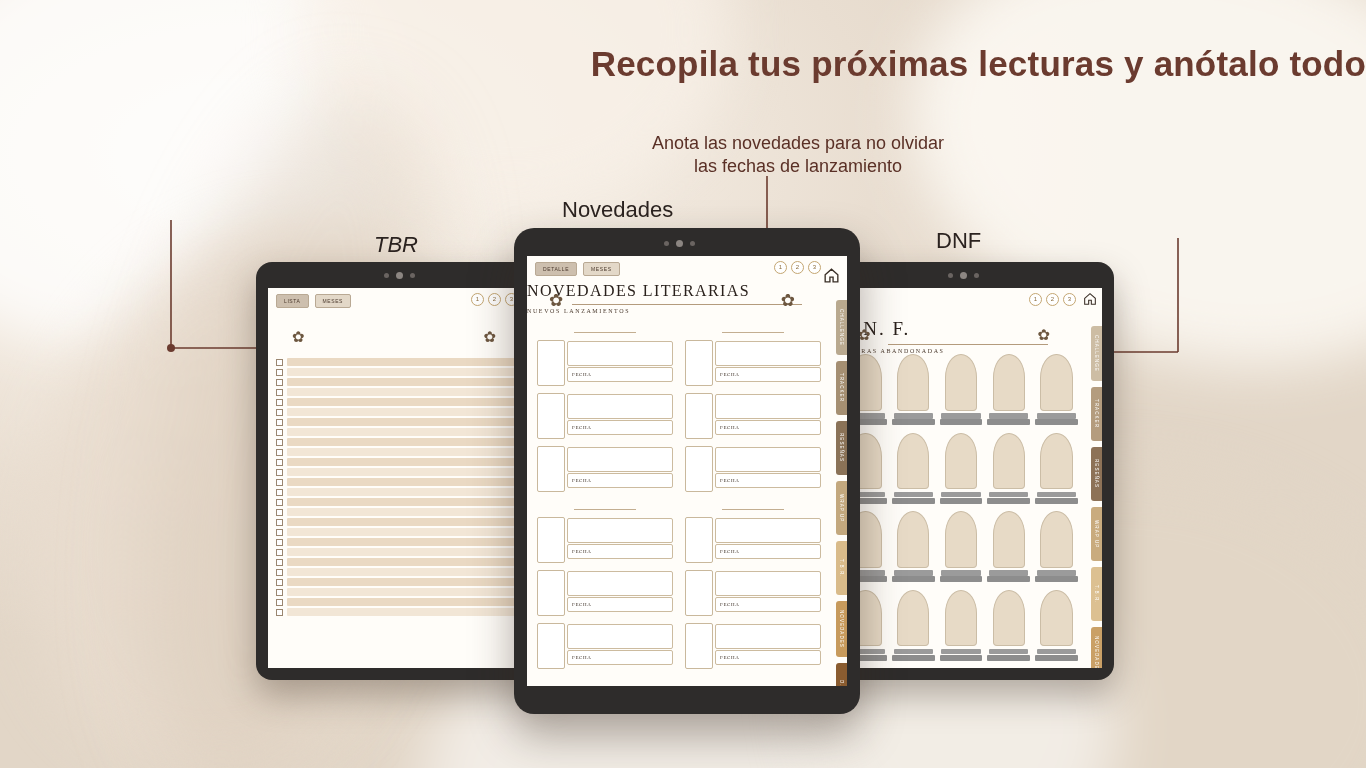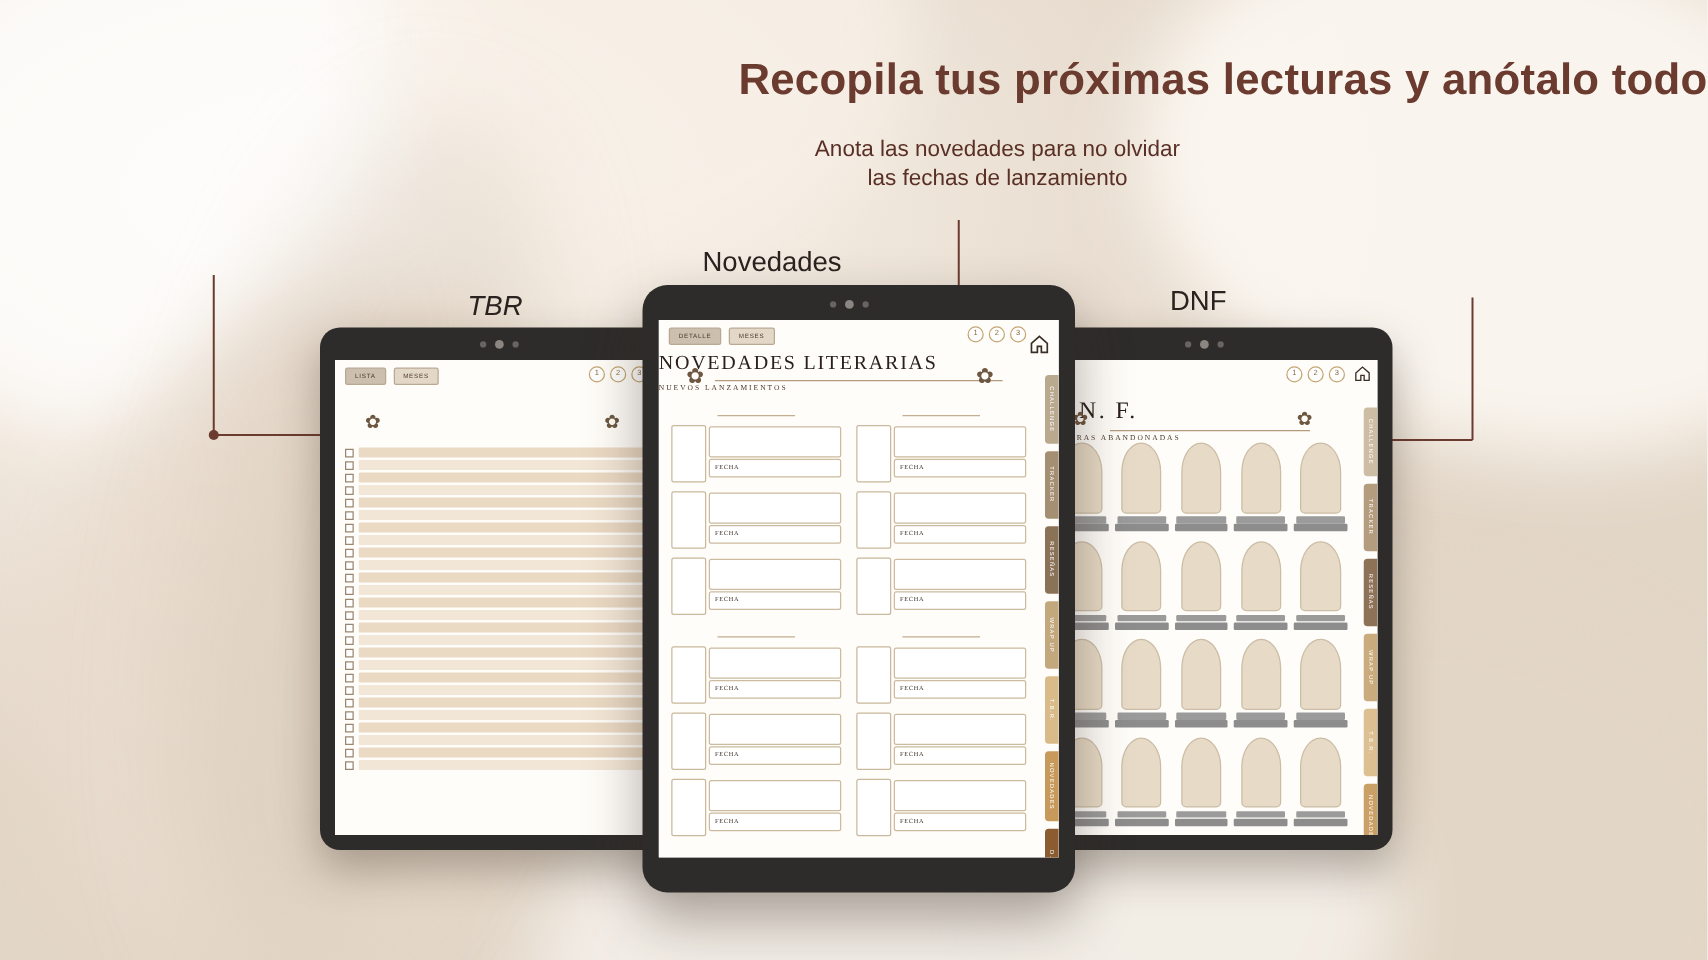--- a/index.html
+++ b/index.html
@@ -48,20 +48,21 @@
     color: #6b3b2f;
     letter-spacing: .2px;
   }
 
   
   .callout {
     position: absolute;
     color: #5a3026;
     font-size: 19px;
     line-height: 1.3;
+    margin-top: 24px;
   }
   .callout-left  { left: 80px;  top: 152px; width: 290px; text-align: center; }
   .callout-top   { left: 648px; top: 108px; width: 300px; text-align: center; font-size: 18px; }
   .callout-right { left: 1000px;top: 170px; width: 330px; text-align: center; }
   .callout em { font-style: italic; }
 
   
   svg.connectors { position: absolute; left: 0; top: 0; width: 1366px; height: 768px; pointer-events: none; }
 
   

